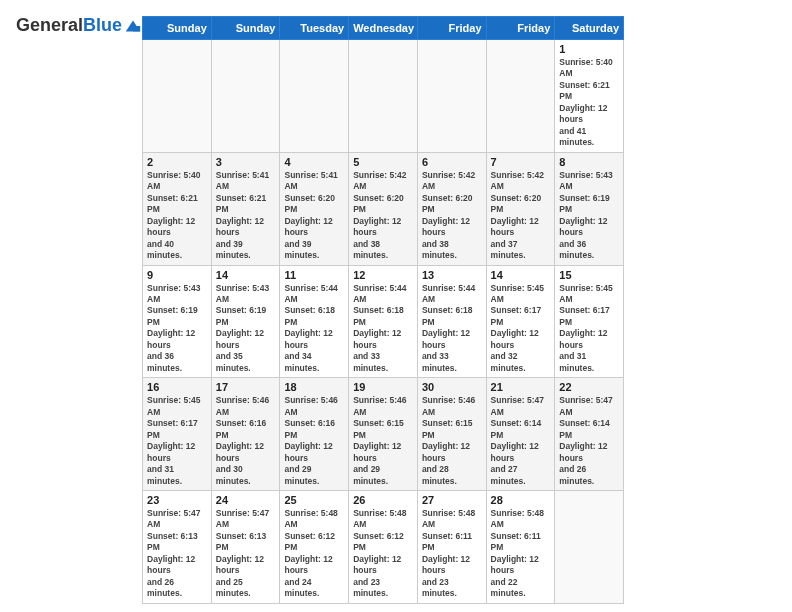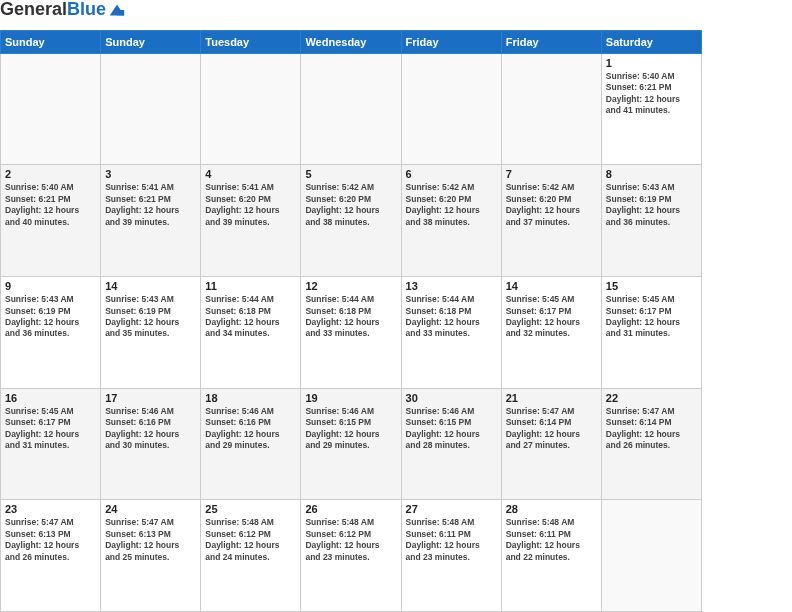--- a/index.html
+++ b/index.html
@@ -4,25 +4,24 @@
   <style>
     * { margin: 0; padding: 0; box-sizing: border-box; }
     body {
       font-family: Arial, sans-serif;
       background: #fff;
       width: 792px;
       height: 612px;
       overflow: hidden;
     }
     .page {
-      width: 702px;
+      width: 640px;
       height: 612px;
-      padding: 0;
+      padding: 16px;
       display: flex;
-      flex-direction: column;
     }
     .header {
       display: flex;
       justify-content: space-between;
       align-items: flex-start;
       margin-bottom: 10px;
     }
     .logo {
       display: flex;
       align-items: center;
@@ -60,21 +59,21 @@
     }
     .calendar thead tr {
       background: #1a6fc4;
     }
     .calendar thead th {
       color: #fff;
       font-size: 11px;
       font-weight: bold;
       padding: 5px 4px;
       border: 1px solid #2a7fd4;
-      text-align: left;
+      text-align: right;
     }
     .calendar tbody td {
       border: 1px solid #ccc;
       vertical-align: top;
       padding: 3px 4px;
       font-size: 9px;
       color: #333;
       height: 88px;
     }
     .day-num {

